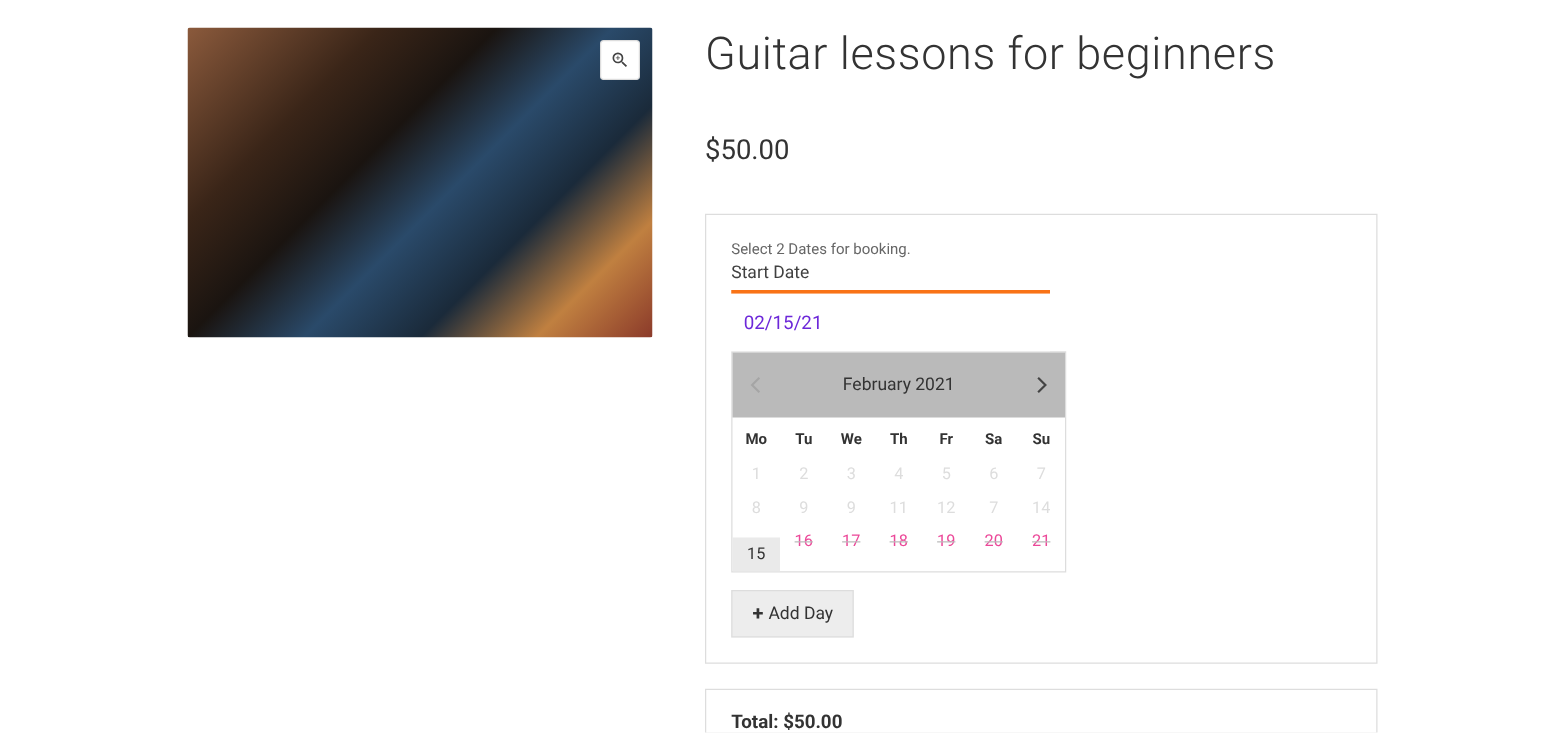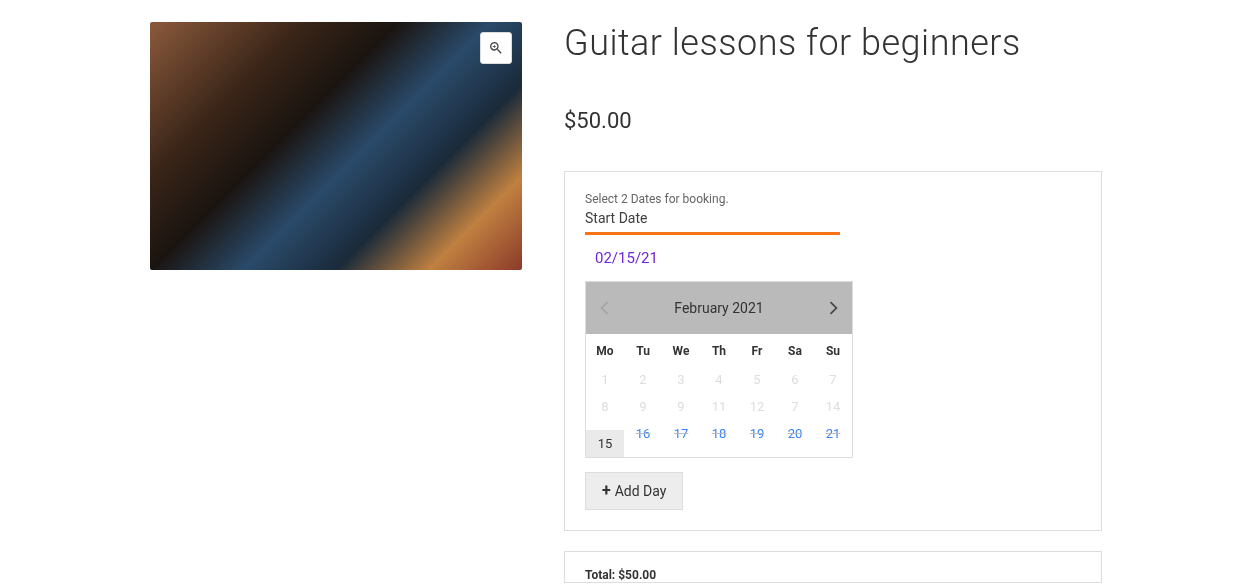--- a/index.html
+++ b/index.html
@@ -23,25 +23,25 @@
 .cal-nav { position: absolute; top: 50%; transform: translateY(-50%); cursor: pointer; padding: 4px; }
 .cal-prev { left: 8px; opacity: 0.3; }
 .cal-next { right: 8px; }
 .cal-nav svg { width: 12px; height: 14px; fill: #555; display: block; }
 .cal-grid { width: 100%; }
 .cal-row { display: flex; }
 .cal-cell { flex: 1; text-align: center; font-size: 13px; padding: 6px 0; color: #333; }
 .cal-head-row .cal-cell { font-weight: 700; font-size: 12px; padding: 10px 0 8px; }
 .cal-day { cursor: pointer; }
 .cal-day.disabled { color: #ddd; cursor: default; }
-.cal-day.strike { color: #3b82f6; text-decoration: line-through; text-decoration-color: #bbb; }
+.cal-day.strike { color: #ec4899; text-decoration: line-through; text-decoration-color: #bbb; }
 .cal-day.selected { background: #eaeaea; margin-top: 10px; }
 .add-day-btn { margin-top: 14px; background: #ededed; border: 1px solid #ddd; padding: 10px 16px; font-size: 14px; color: #333; cursor: pointer; display: inline-flex; align-items: center; gap: 4px; font-family: inherit; }
 .add-day-btn .plus { font-weight: 700; font-size: 16px; line-height: 1; }
-.total-box { border: 1px solid #ddd; padding: 16px 20px 0; font-size: 12px; }
+.total-box { border: 1px solid #ddd; padding: 16px 20px 0; font-size: 15px; }
 .total-label { font-weight: 700; color: #333; }
 .total-value { font-weight: 700; color: #333; }
 </style>
 </head>
 <body>
 
 <div class="container">
   <div class="left-col">
     <div class="product-image">
       <div class="image-fill"></div>

